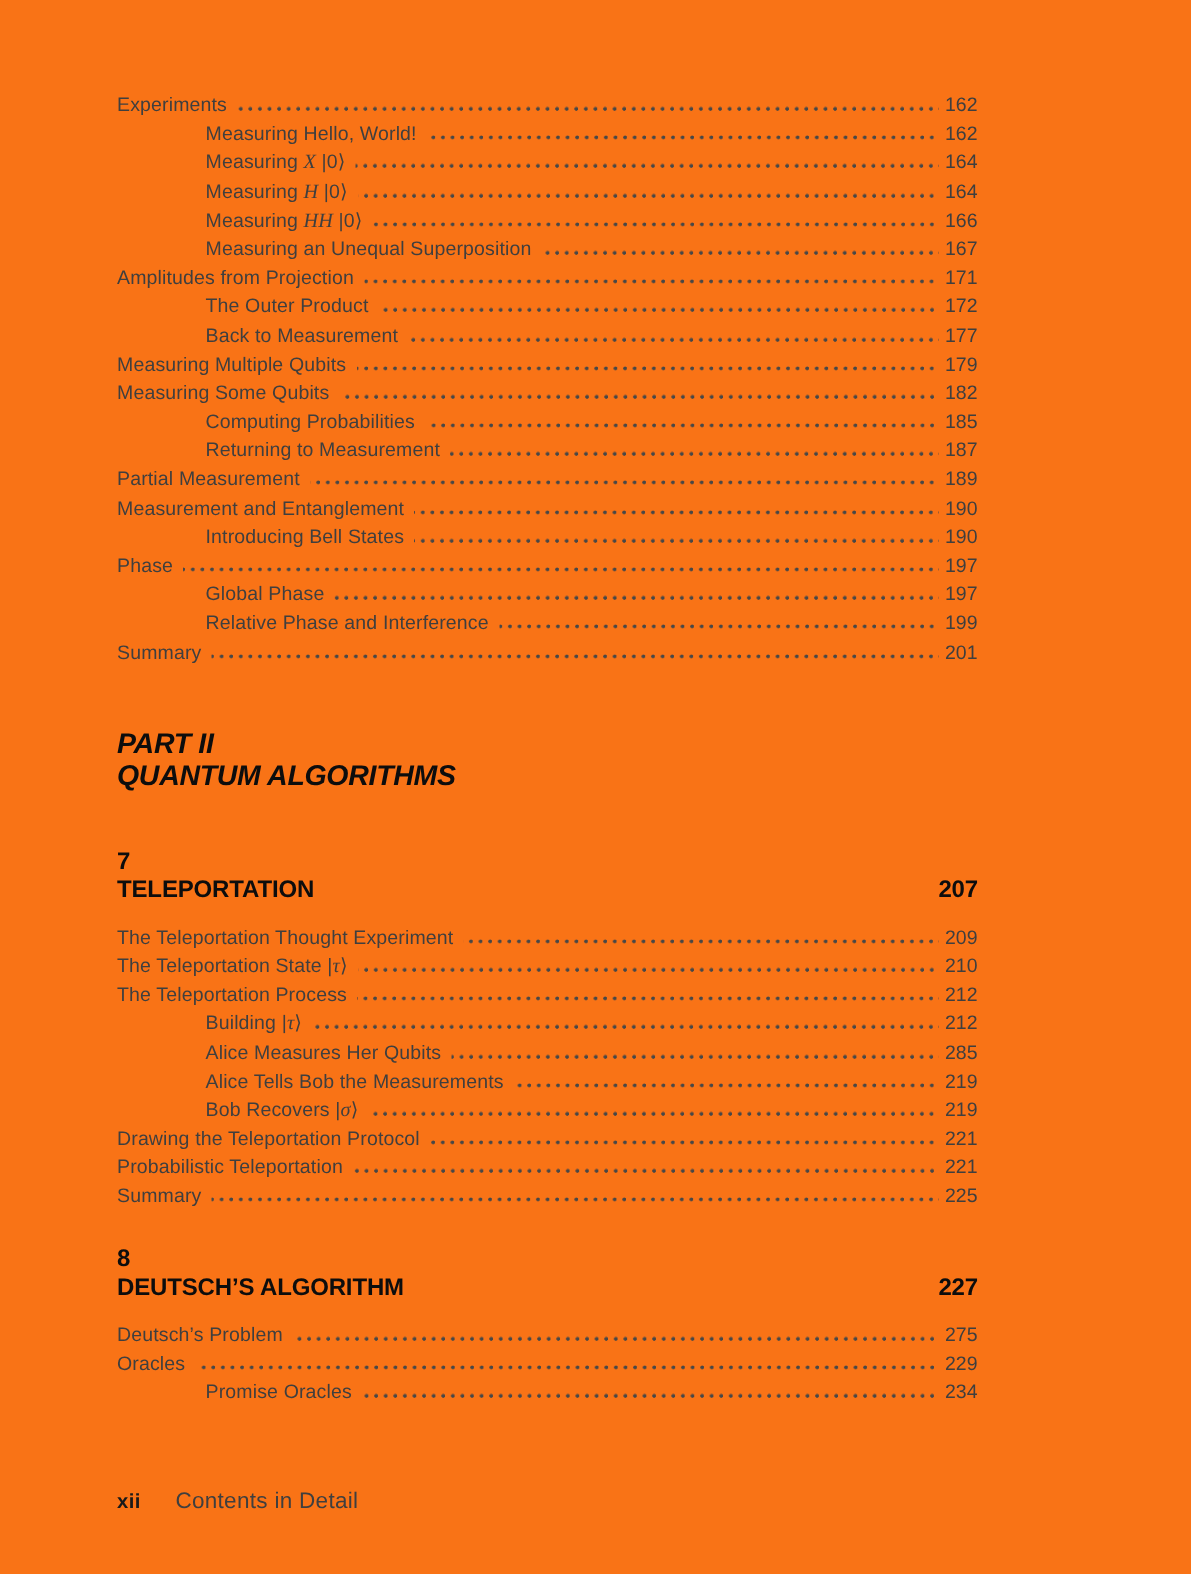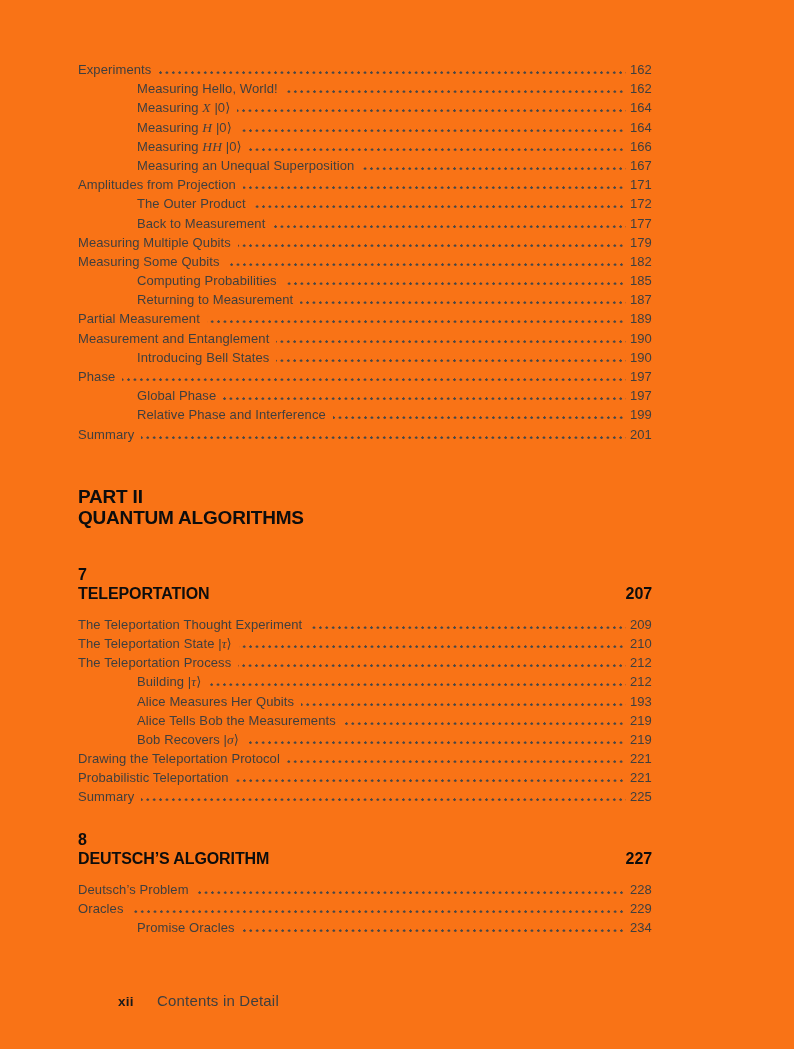--- a/index.html
+++ b/index.html
@@ -49,20 +49,21 @@
   .row .pg { flex: 0 0 auto; text-align: left; min-width: 22px; }
   
   .part-heading {
     margin-top: 40px;
     margin-bottom: 36px;
     color: #0d0d0d;
     font-weight: bold;
     font-size: 19px;
     line-height: 21.5px;
     letter-spacing: -0.2px;
+    font-style: italic;
   }
   
   .chapter-heading {
     color: #0d0d0d;
     font-weight: bold;
     font-size: 16px;
     line-height: 19.5px;
     letter-spacing: -0.1px;
     margin-bottom: 13px;
   }
@@ -71,21 +72,20 @@
   .chapter-heading .ch-page { flex: 0 0 auto; }
   .chapter-gap-top { margin-top: 21px; }
   .entries-block.after-chapter { margin-top: 0px; }
   
   .footer {
     position: absolute;
     left: 78px;
     top: 992px;
     display: flex;
     align-items: baseline;
-    margin-left: 40px;
   }
   .footer .folio {
     font-weight: bold;
     font-size: 13.5px;
     color: #1a1a1a;
     letter-spacing: 0.3px;
   }
   .footer .footer-text {
     font-size: 15px;
     color: #3f3f3f;
@@ -228,21 +228,21 @@
           <span class="pg">212</span>
         </div>
         <div class="row indent-1">
           <span class="label"><span>Building |</span><i class="math">τ</i><span>⟩</span></span>
           <span class="dots"></span>
           <span class="pg">212</span>
         </div>
         <div class="row indent-1">
           <span class="label"><span>Alice Measures Her Qubits</span></span>
           <span class="dots"></span>
-          <span class="pg">193</span>
+          <span class="pg">285</span>
         </div>
         <div class="row indent-1">
           <span class="label"><span>Alice Tells Bob the Measurements</span></span>
           <span class="dots"></span>
           <span class="pg">219</span>
         </div>
         <div class="row indent-1">
           <span class="label"><span>Bob Recovers |</span><i class="math">σ</i><span>⟩</span></span>
           <span class="dots"></span>
           <span class="pg">219</span>
@@ -267,21 +267,21 @@
         <div class="ch-number">8</div>
         <div class="title-line">
           <span class="ch-title">DEUTSCH’S ALGORITHM</span>
           <span class="ch-page">227</span>
         </div>
       </div>
       <div class="entries-block after-chapter">
         <div class="row indent-0">
           <span class="label"><span>Deutsch’s Problem</span></span>
           <span class="dots"></span>
-          <span class="pg">228</span>
+          <span class="pg">275</span>
         </div>
         <div class="row indent-0">
           <span class="label"><span>Oracles</span></span>
           <span class="dots"></span>
           <span class="pg">229</span>
         </div>
         <div class="row indent-1">
           <span class="label"><span>Promise Oracles</span></span>
           <span class="dots"></span>
           <span class="pg">234</span>

